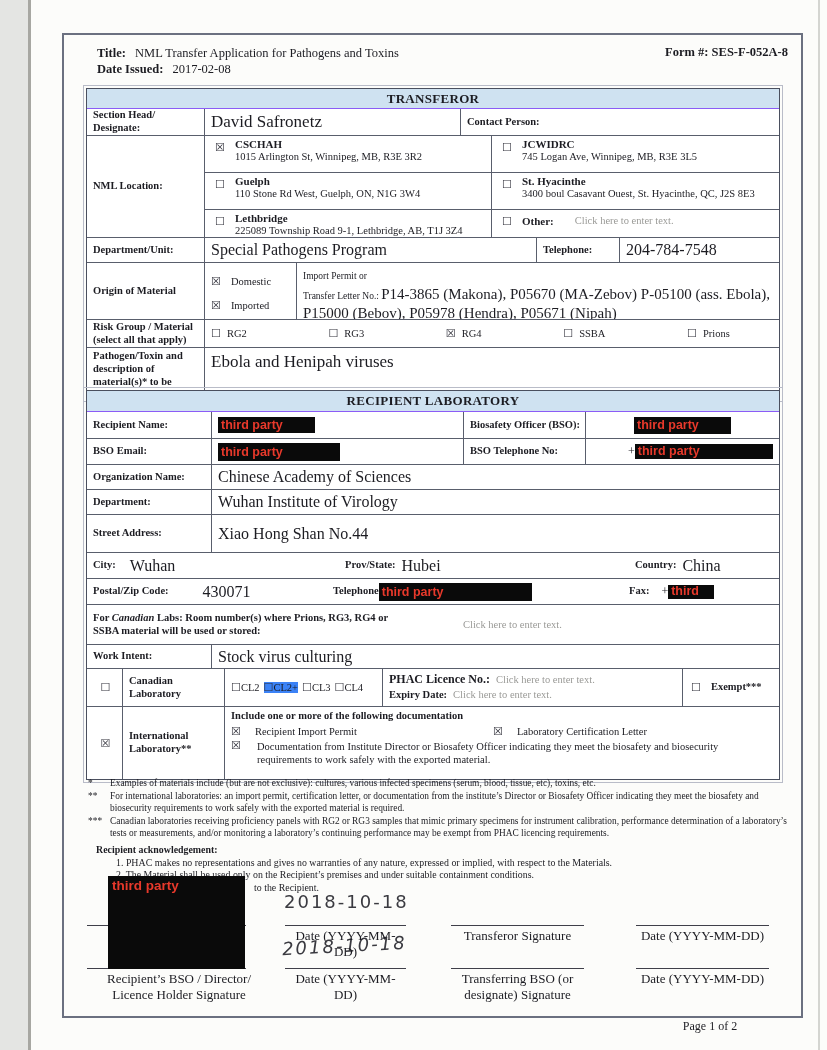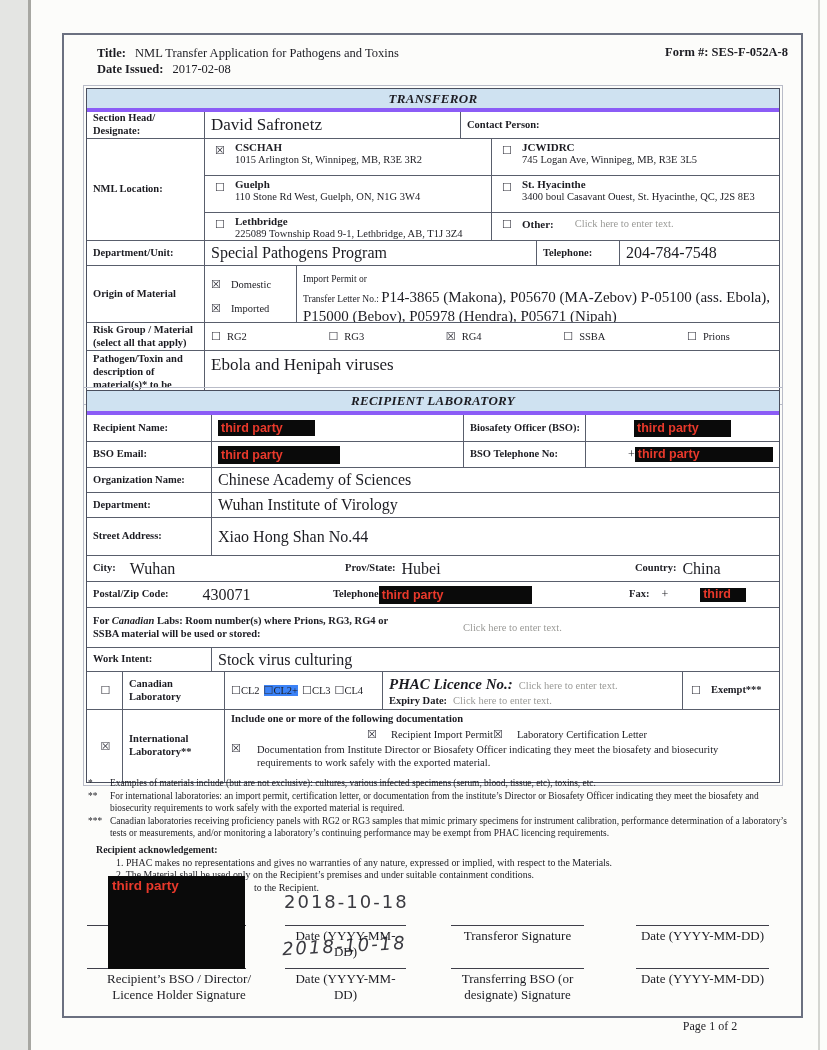--- a/index.html
+++ b/index.html
@@ -18,21 +18,21 @@
   .redact{display:inline-block;background:#0a0a0a;color:#e8392b;font-family:"Liberation Sans",sans-serif;
           font-size:12.5px;font-weight:bold;overflow:hidden;vertical-align:middle;padding-left:3px;box-sizing:border-box;}
 
   
   .hdr{position:absolute;left:97px;top:45px;font-size:12.5px;line-height:1.3;}
   .formno{position:absolute;left:560px;top:45px;width:228px;text-align:right;font-size:12.5px;font-weight:bold;}
 
   
   .tbl{position:absolute;left:86px;width:692px;border:1.6px solid #4a4f5e;outline:1px solid #b9bcc8;outline-offset:2px;background:#fff;box-sizing:content-box;}
   .band{background:#cfe2f1;text-align:center;font-weight:bold;font-size:13px;letter-spacing:.3px;
-        border-bottom:4px solid #8b5cf6;display:flex;align-items:center;justify-content:center;font-style:italic;}
+        border-bottom:1px solid #8b5cf6;display:flex;align-items:center;justify-content:center;}
   .row{display:grid;border-bottom:1px solid #595e6c;box-sizing:border-box;}
   .row:last-child{border-bottom:none;}
   .cell{border-right:1px solid #595e6c;padding:2px 4px 2px 6px;box-sizing:border-box;overflow:hidden;}
   .cell:last-child{border-right:none;}
   .lbl{font-weight:bold;font-size:10.5px;line-height:1.22;}
   .val{font-size:16px;}
   .val-lg{font-size:17px;}
   .vcenter{display:flex;align-items:center;}
   .subrow{display:grid;grid-template-columns:30px 1fr;border-bottom:1px solid #595e6c;padding:2px 2px 2px 0;}
   .subrow:last-child{border-bottom:none;}
@@ -263,21 +263,21 @@
           <span class="val">430071</span>
         </div>
       <div class="cell vcenter" style="border-right:none;">
           <span class="lbl">Telephone</span>
           <span class="redact" style="width:153px;height:18px;line-height:18px;">third party</span>
         </div>
       <div class="cell vcenter" style="padding-left:52px;">
           <span class="lbl">Fax:</span>
           <span style="width:12px;display:inline-block;"></span>
           <span style="font-size:12px;">+</span>
-          <span class="redact" style="width:46px;height:14px;line-height:13px;margin-left:32px;">third</span>
+          <span class="redact" style="width:46px;height:14px;line-height:13px;">third</span>
         </div>
     </div>
 
     <div class="row" style="grid-template-columns:1fr;height:40px;">
       <div class="cell" style="display:flex;align-items:center;">
         <span class="lbl" style="width:308px;display:inline-block;"><span>For </span><i>Canadian</i><span> Labs:  Room number(s) where Prions, RG3, RG4 or SSBA material will be used or stored:</span></span>
         <span class="ph" style="margin-left:62px;">Click here to enter text.</span>
       </div>
     </div>
 
@@ -292,40 +292,40 @@
         </div>
       <div class="cell lbl pre vcenter">Canadian
 Laboratory</div>
       <div class="cell vcenter" style="font-size:10.5px;gap:4px;display:flex;">
         <span><span class="cb">☐</span><span>CL2</span></span>
         <span class="graybg"><span class="cb">☐</span><span>CL2+</span></span>
         <span><span class="cb">☐</span><span>CL3</span></span>
         <span><span class="cb">☐</span><span>CL4</span></span>
       </div>
       <div class="cell" style="padding-top:3px;">
-        <div style="font-size:10.5px;"><span class="lbl" style="font-size:15px;font-style:italic;">PHAC Licence No.:</span><span class="gap6"></span><span class="ph">Click here to enter text.</span></div>
+        <div style="font-size:10.5px;"><span class="lbl" style="font-size:12px;">PHAC Licence No.:</span><span class="gap6"></span><span class="ph">Click here to enter text.</span></div>
         <div style="font-size:10.5px;margin-top:2px;"><span class="lbl" style="font-size:10.5px;">Expiry Date:</span><span class="gap6"></span><span class="ph">Click here to enter text.</span></div>
       </div>
       <div class="cell vcenter" style="justify-content:flex-start;padding-left:8px;">
         <span class="cb">☐</span>
         <span style="width:10px;display:inline-block;"></span>
         <span class="lbl">Exempt***</span>
       </div>
     </div>
 
     <div class="row" style="grid-template-columns:36px 102px 1fr;height:72px;border-bottom:none;">
       <div class="cell vcenter" style="justify-content:center;">
           <span class="cb">☒</span>
         </div>
       <div class="cell lbl pre vcenter">International
 Laboratory**</div>
       <div class="cell" style="padding-top:3px;">
         <div class="lbl" style="margin-bottom:3px;">Include one or more of the following documentation</div>
         <div style="display:flex;font-size:10.5px;margin-bottom:3px;">
-          <span style="width:262px;text-align:right;"><span class="cb">☒</span><span style="width:14px;display:inline-block;"></span><span>Recipient Import Permit</span></span>
+          <span style="width:262px;"><span class="cb">☒</span><span style="width:14px;display:inline-block;"></span><span>Recipient Import Permit</span></span>
           <span><span class="cb">☒</span><span style="width:14px;display:inline-block;"></span><span>Laboratory Certification Letter</span></span>
         </div>
         <div style="display:grid;grid-template-columns:26px 1fr;font-size:10.5px;line-height:1.3;">
           <span class="cb">☒</span>
           <span>Documentation from Institute Director or Biosafety Officer indicating they meet the biosafety and biosecurity requirements to work safely with the exported material.</span>
         </div>
       </div>
     </div>
   </div>
 

